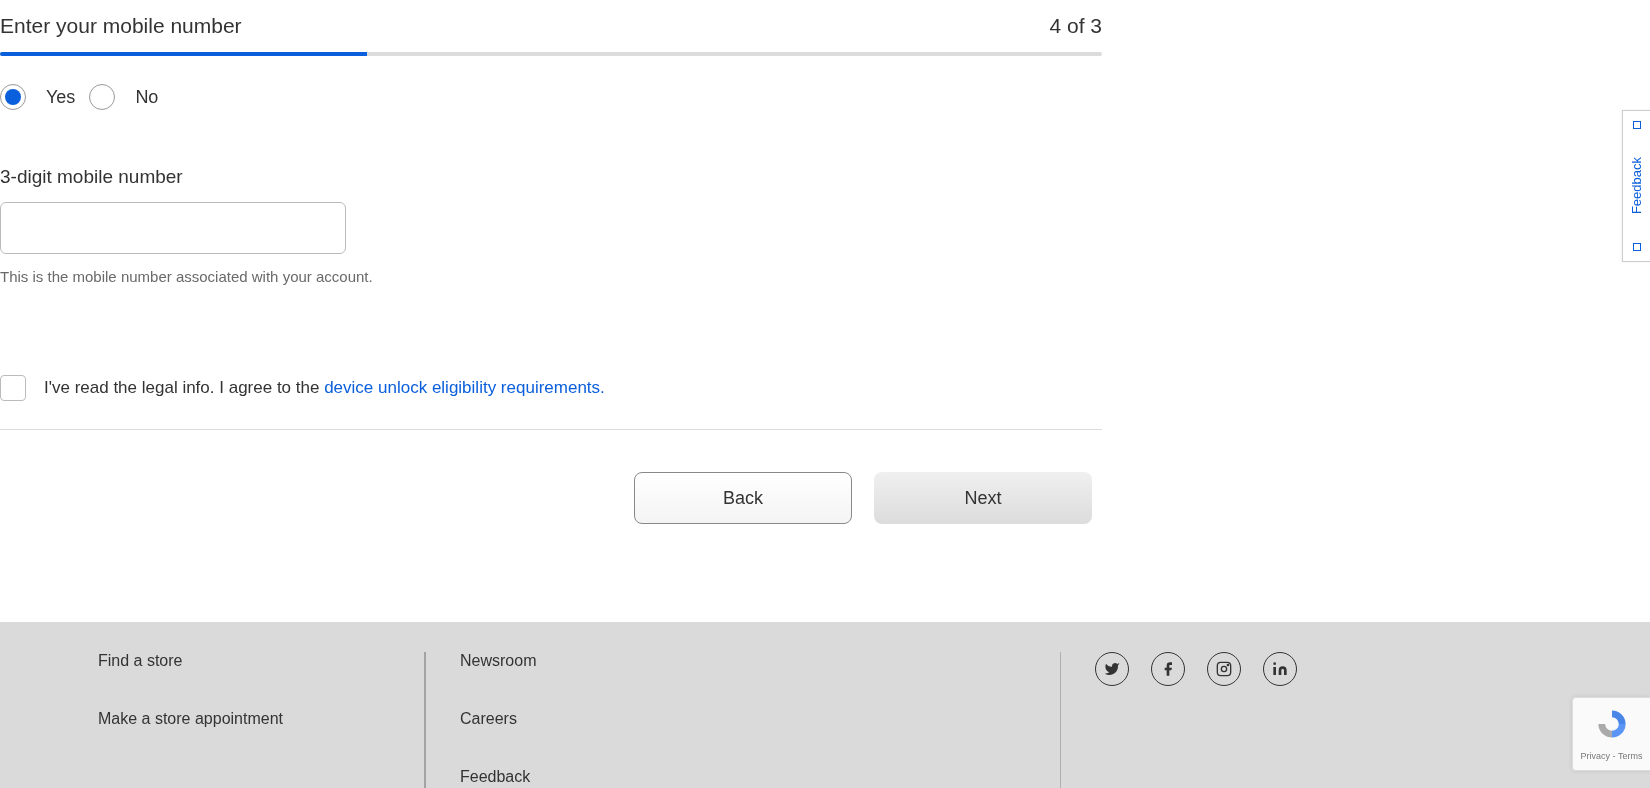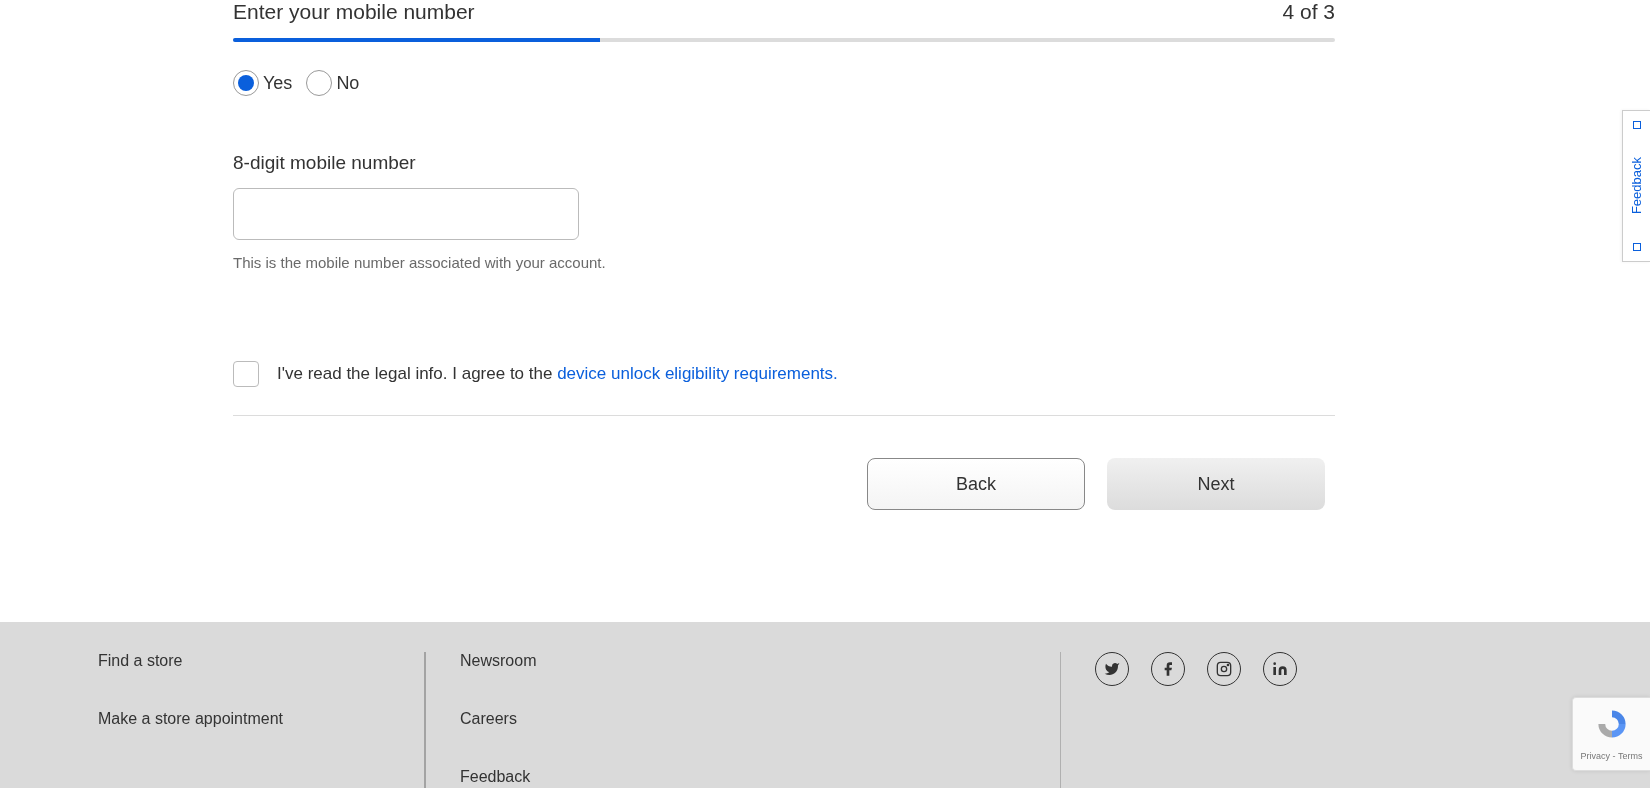--- a/index.html
+++ b/index.html
@@ -11,21 +11,21 @@
     font-family: -apple-system, BlinkMacSystemFont, "Segoe UI", Helvetica, Arial, sans-serif;
     background: #fff;
     color: #171717;
     width: 1650px;
     height: 788px;
     position: relative;
     overflow: hidden;
   }
   .content {
     width: 1102px;
-    margin-left: 233px;
+    padding-top: 14px;
   }
   .header-row {
     display: flex;
     justify-content: space-between;
     align-items: baseline;
     margin-bottom: 14px;
   }
   .step-title {
     font-size: 21px;
     font-weight: 400;
@@ -55,21 +55,21 @@
   }
   .radio-group {
     display: flex;
     gap: 14px;
     margin-top: 28px;
     align-items: center;
   }
   .radio-item {
     display: flex;
     align-items: center;
-    gap: 4px;
+    gap: 20px;
     cursor: pointer;
   }
   .radio-outer {
     width: 26px;
     height: 26px;
     border-radius: 50%;
     border: 1px solid #999;
     display: flex;
     align-items: center;
     justify-content: center;
@@ -287,21 +287,21 @@
           <div class="radio-inner"></div>
         </div>
       <span class="radio-label">Yes</span>
     </div>
     <div class="radio-item">
       <div class="radio-outer"></div>
       <span class="radio-label">No</span>
     </div>
   </div>
 
-  <div class="field-label">8-digit mobile number</div>
+  <div class="field-label">3-digit mobile number</div>
   <input type="text" class="text-input" style="">
   <div class="helper-text">This is the mobile number associated with your account.</div>
 
   <div class="agreement-row">
     <div class="checkbox"></div>
     <div class="agreement-text">
       <span>I've read the legal info. I agree to the </span><a class="agreement-link">device unlock eligibility requirements.</a>
     </div>
   </div>
 

